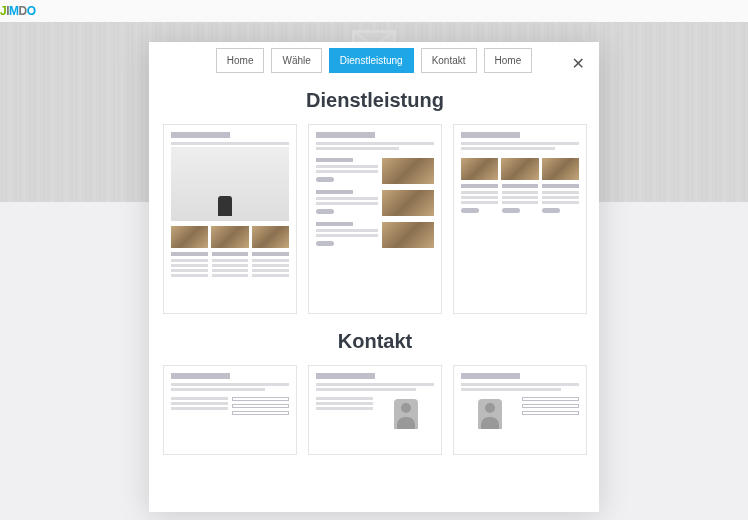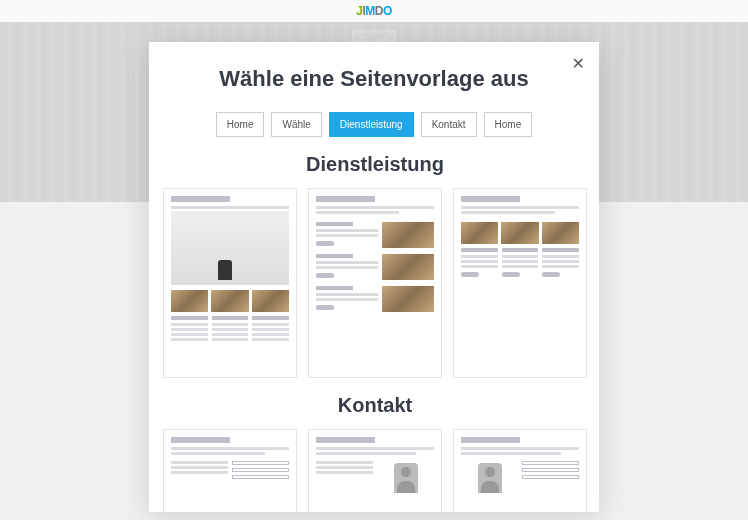--- a/index.html
+++ b/index.html
@@ -9,21 +9,20 @@
       width: 748px;
       height: 520px;
       overflow: hidden;
       position: relative;
     }
     .topbar {
       height: 22px;
       background: #fafafa;
       display: flex;
       align-items: center;
-      justify-content: center;
     }
     .logo {
       font-size: 12px;
       font-weight: 900;
       letter-spacing: -0.5px;
     }
     .logo span:nth-child(1){ color:#7ab800; }
     .logo span:nth-child(2){ color:#777; }
     .logo span:nth-child(3){ color:#00a8e8; }
     .logo span:nth-child(4){ color:#777; }
@@ -171,21 +170,20 @@
   <div class="logo">
     <span>J</span><span>I</span><span>M</span><span>D</span><span>O</span>
   </div>
 </div>
 
 <div class="wood-bg"></div>
 <div class="envelope-icon"></div>
 
 <div class="modal">
   <div class="modal-close">✕</div>
-  <div class="modal-title">Wähle eine Seitenvorlage aus</div>
 
   <div class="filter-row">
     <button class="filter-btn">Home</button>
     <button class="filter-btn">Wähle</button>
     <button class="filter-btn active">Dienstleistung</button>
     <button class="filter-btn">Kontakt</button>
     <button class="filter-btn">Home</button>
   </div>
 
   <div class="scroll-area">

